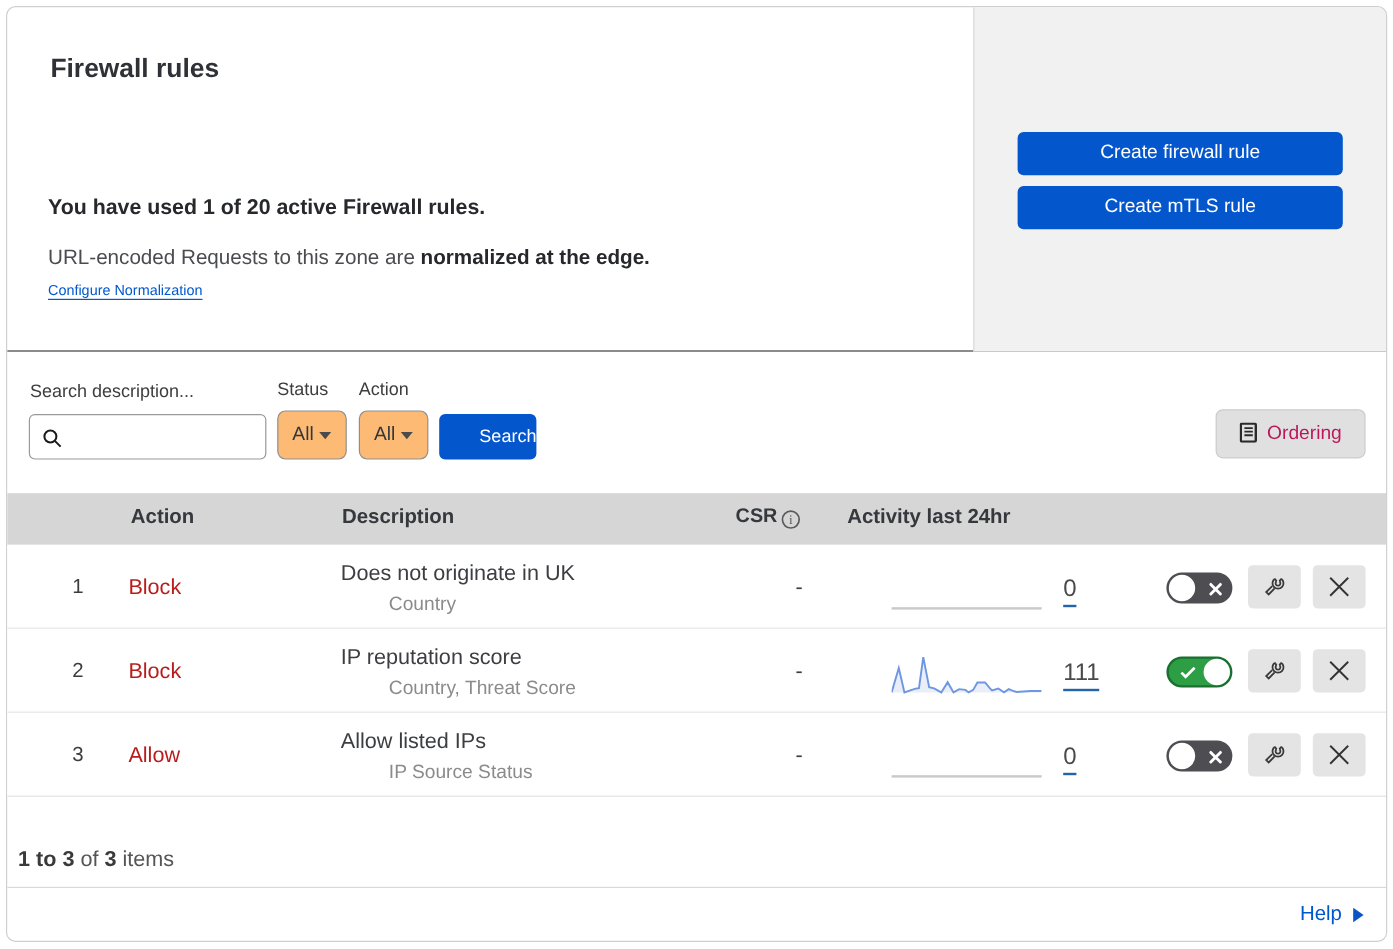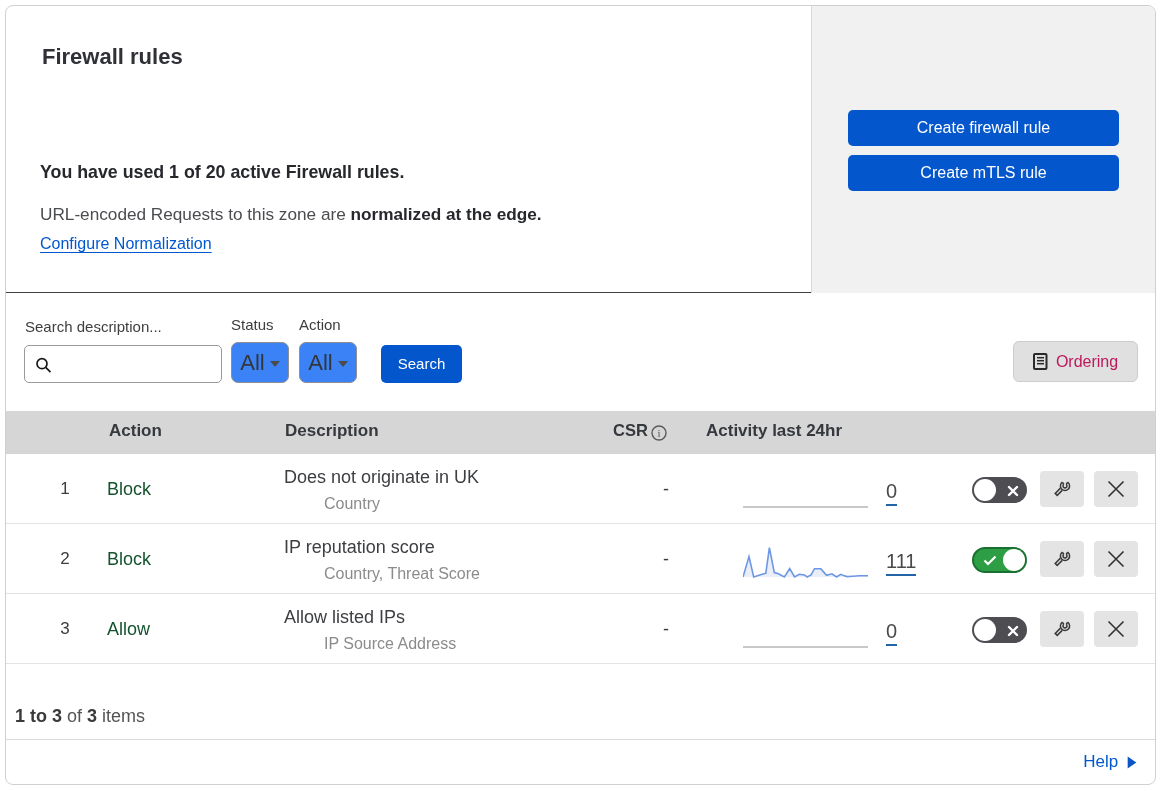--- a/index.html
+++ b/index.html
@@ -8,37 +8,37 @@
 .abs { position:absolute; }
 
 
 .top { position:absolute; left:0; top:0; width:100%; height:287px; border-bottom:1px solid #404040; }
 .graypanel { position:absolute; left:805px; top:0; right:0; height:287px; background:#f1f1f1; border-left:1px solid #d9d9d9; }
 h1 { position:absolute; left:36px; top:38px; font-size:22px; font-weight:700; color:#2f3136; }
 .p1 { position:absolute; left:34px; top:72px; width:760px; font-size:18.4px; line-height:28.5px; color:#4a4c50; }
 .pbold { position:absolute; left:34px; top:156px; font-size:17.8px; font-weight:700; color:#26282c; }
 .pnorm { position:absolute; left:34px; top:198px; font-size:17.2px; color:#4a4c50; }
 .pnorm b { color:#26282c;margin-top:20px; }
-.cfglink { position:absolute; left:34px; top:229px; font-size:16px; color:#0058cf; text-decoration:underline; text-underline-offset:3px; }
+.cfglink { position:absolute; left:34px; top:229px; font-size:12px; color:#0058cf; text-decoration:underline; text-underline-offset:3px; }
 .bluebtn { position:absolute; left:842px; width:271px; height:36px; background:#0356cc; border:none; border-radius:5px; color:#fff; font-size:16px; font-family:"Liberation Sans", sans-serif; text-align:center; line-height:36px; }
 
 
 .flabel { position:absolute; font-size:15px; color:#3e3e3e; }
 .searchbox { position:absolute; left:18px; top:339px; width:198px; height:38px; border:1px solid #9a9a9a; border-radius:5px; background:#fff; }
-.select { position:absolute; top:336px; width:58px; height:41px; border:1px solid #8f8f8f; border-radius:7px; background:#3b82f6; font-size:22px; color:#33363a; text-align:center; line-height:39px; }
+.select { position:absolute; top:336px; width:58px; height:41px; border:1px solid #8f8f8f; border-radius:7px; background:#fdba74; font-size:16px; color:#33363a; text-align:center; line-height:39px; }
 .select .tri { display:inline-block; width:0; height:0; border-left:5px solid transparent; border-right:5px solid transparent; border-top:6px solid #4b4b4b; margin-left:5px; vertical-align:middle; }
-.searchbtn { position:absolute; left:360px; top:339px; width:81px; height:38px; background:#0356cc; border-radius:5px; color:#fff; font-size:15px; text-align:center; line-height:38px;margin-left:15px; }
+.searchbtn { position:absolute; left:360px; top:339px; width:81px; height:38px; background:#0356cc; border-radius:5px; color:#fff; font-size:15px; text-align:right; line-height:38px; }
 .ordering { position:absolute; left:1007px; top:335px; width:125px; height:41px; background:#e0e0e0; border:1px solid #cccccc; border-radius:6px; color:#be185d; font-size:16px; line-height:39px; text-align:center; }
 
 
 .thead { position:absolute; left:0; top:405px; width:100%; height:43px; background:#d6d6d6; }
 .thead span { position:absolute; top:10px; font-size:17px; font-weight:700; color:#35383c; }
 .row { position:absolute; left:0; width:100%; height:70px; border-bottom:1px solid #e3e3e3; background:#fff; }
 .num { position:absolute; left:34px; width:50px; text-align:center; top:25px; font-size:17px; color:#3c3c3c; }
-.act { position:absolute; left:101px; top:25px; font-size:18px; color:#14532d; }
+.act { position:absolute; left:101px; top:25px; font-size:18px; color:#b91c1c; }
 .d1 { position:absolute; left:278px; top:13px; font-size:18px; color:#3c3e42; }
 .d2 { position:absolute; left:278px; top:41px; font-size:16px; color:#8b8b8b;margin-left:40px; }
 .dash { position:absolute; left:634px; width:52px; text-align:center; top:25px; font-size:18px; color:#3c3c3c; }
 .flat { position:absolute; left:737px; width:125px; top:52px; border-top:2px solid #c9c9c9; }
 .count { position:absolute; left:880px; top:27px; font-size:20px; color:#4a4a4a; border-bottom:2px solid #2264a7; padding-bottom:3px; line-height:20px; }
 .toggle { position:absolute; left:966px; top:23px; width:55px; height:26px; border-radius:13px; }
 .toggle.off { background:#4d4d52; }
 .toggle.off .knob { position:absolute; left:2px; top:2px; width:22px; height:22px; border-radius:50%; background:#fff; }
 .toggle.on { background:#2e9e44; border:2px solid #1a7030; }
 .toggle.on .knob { position:absolute; right:0px; top:0px; width:22px; height:22px; border-radius:50%; background:#fff; }
@@ -155,21 +155,21 @@
       <svg width="20" height="20" viewBox="0 0 20 20">
         <path d="M2.5 2.5 L17.5 17.5 M17.5 2.5 L2.5 17.5" stroke="#333" stroke-width="1.6"></path>
       </svg>
     </div>
   </div>
 
   <div class="row" style="top:588px;">
     <div class="num">3</div>
     <div class="act">Allow</div>
     <div class="d1">Allow listed IPs</div>
-    <div class="d2">IP Source Address</div>
+    <div class="d2">IP Source Status</div>
     <div class="dash">-</div>
     <div class="flat"></div>
     <div class="count">0</div>
     <div class="toggle off">
         <div class="knob"></div>
       <svg width="12" height="12" viewBox="0 0 12 12" style="position:absolute; right:8px; top:7.5px;">
         <path d="M2 2 L10 10 M10 2 L2 10" stroke="#fff" stroke-width="2.4" stroke-linecap="round"></path>
       </svg>
     </div>
     <div class="iconbtn w">

